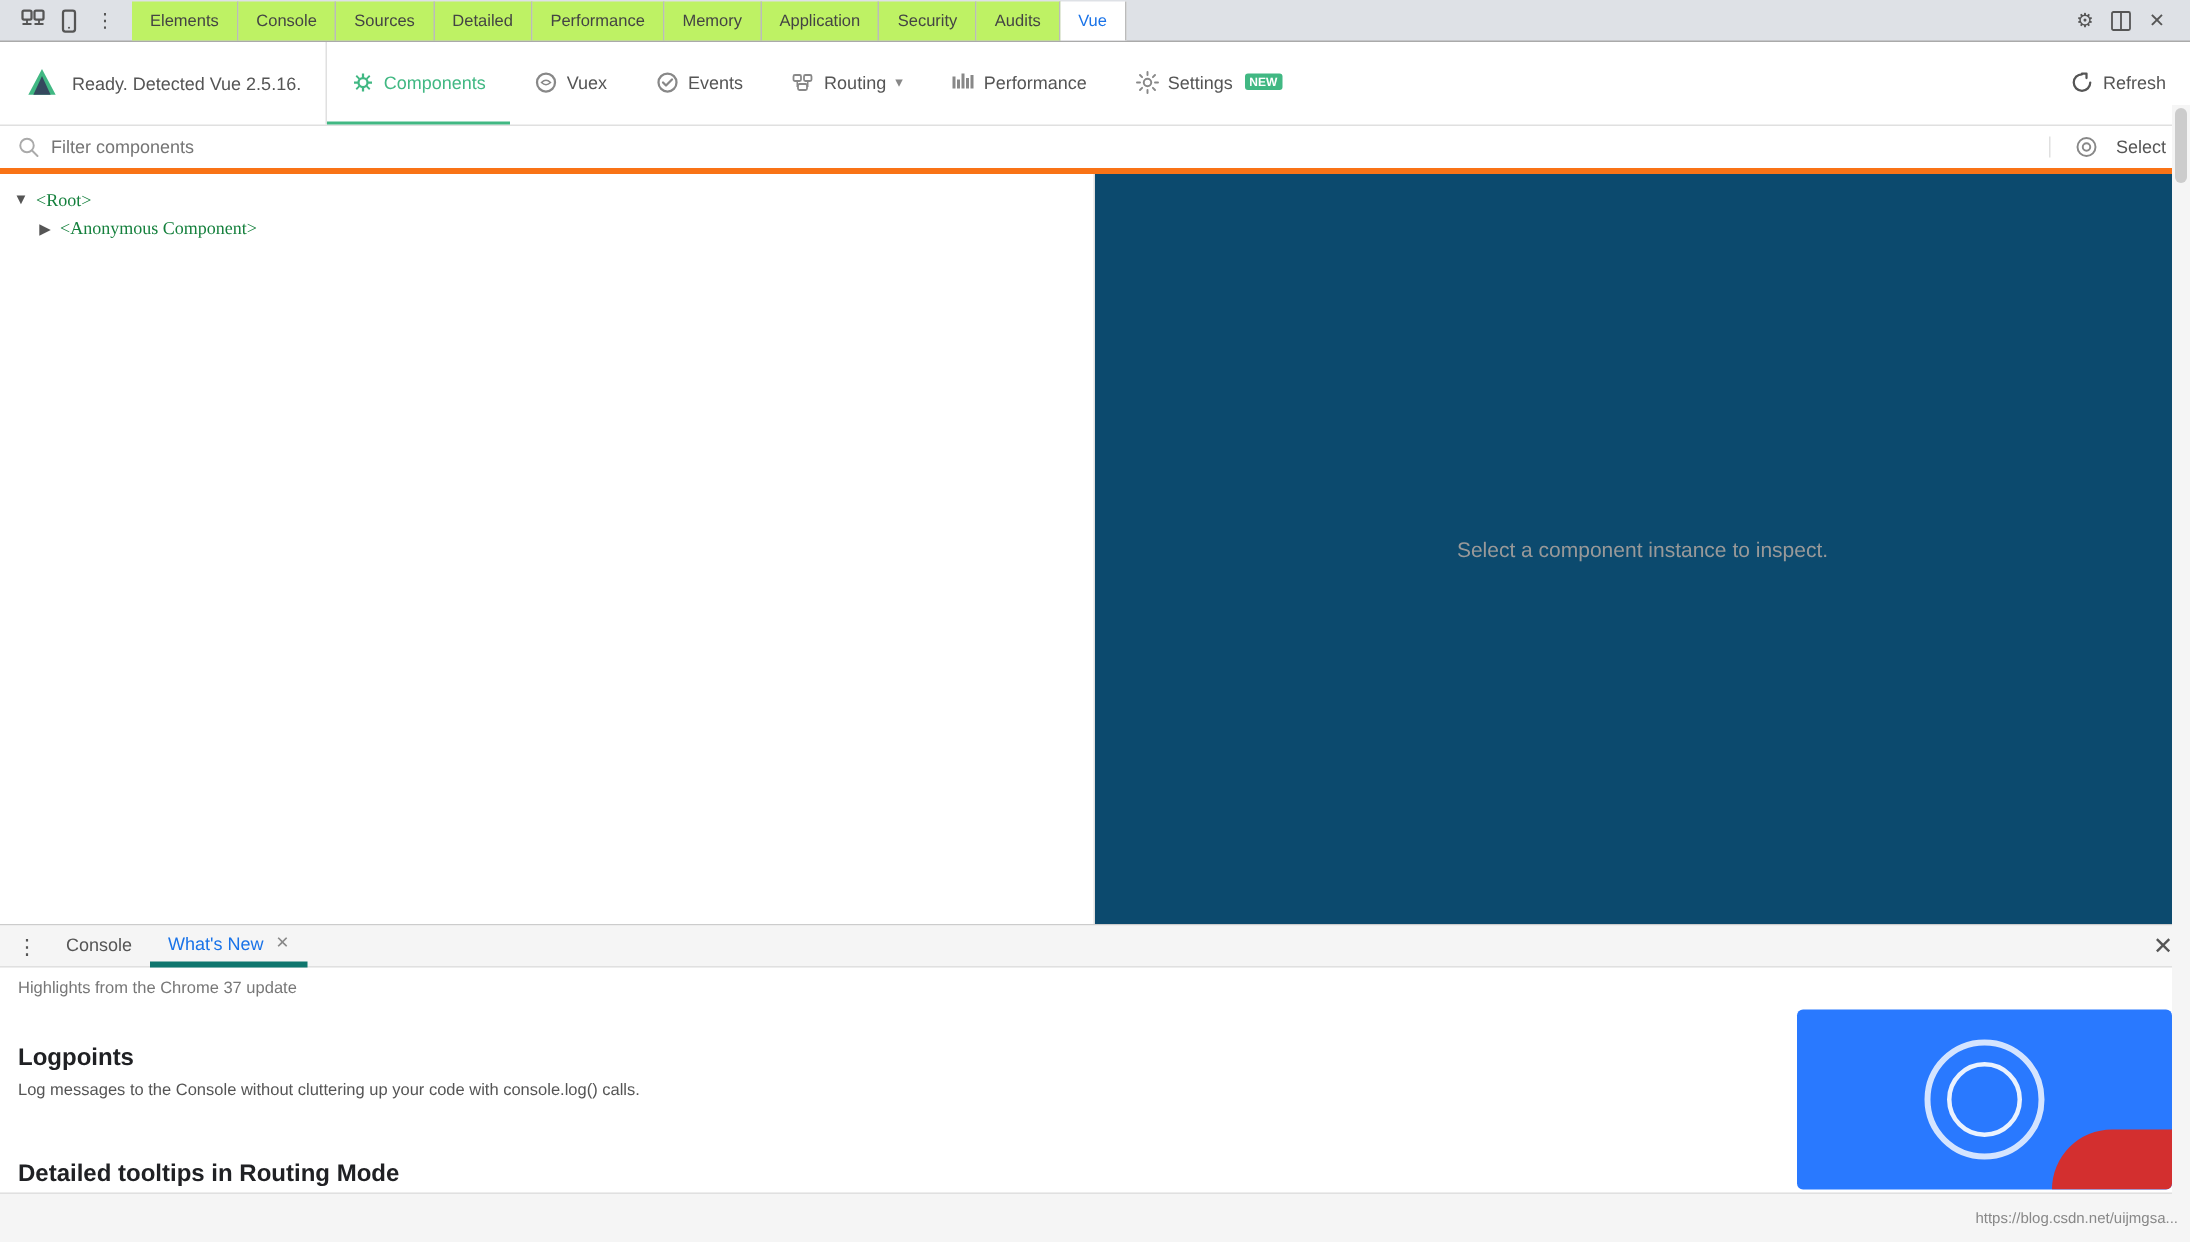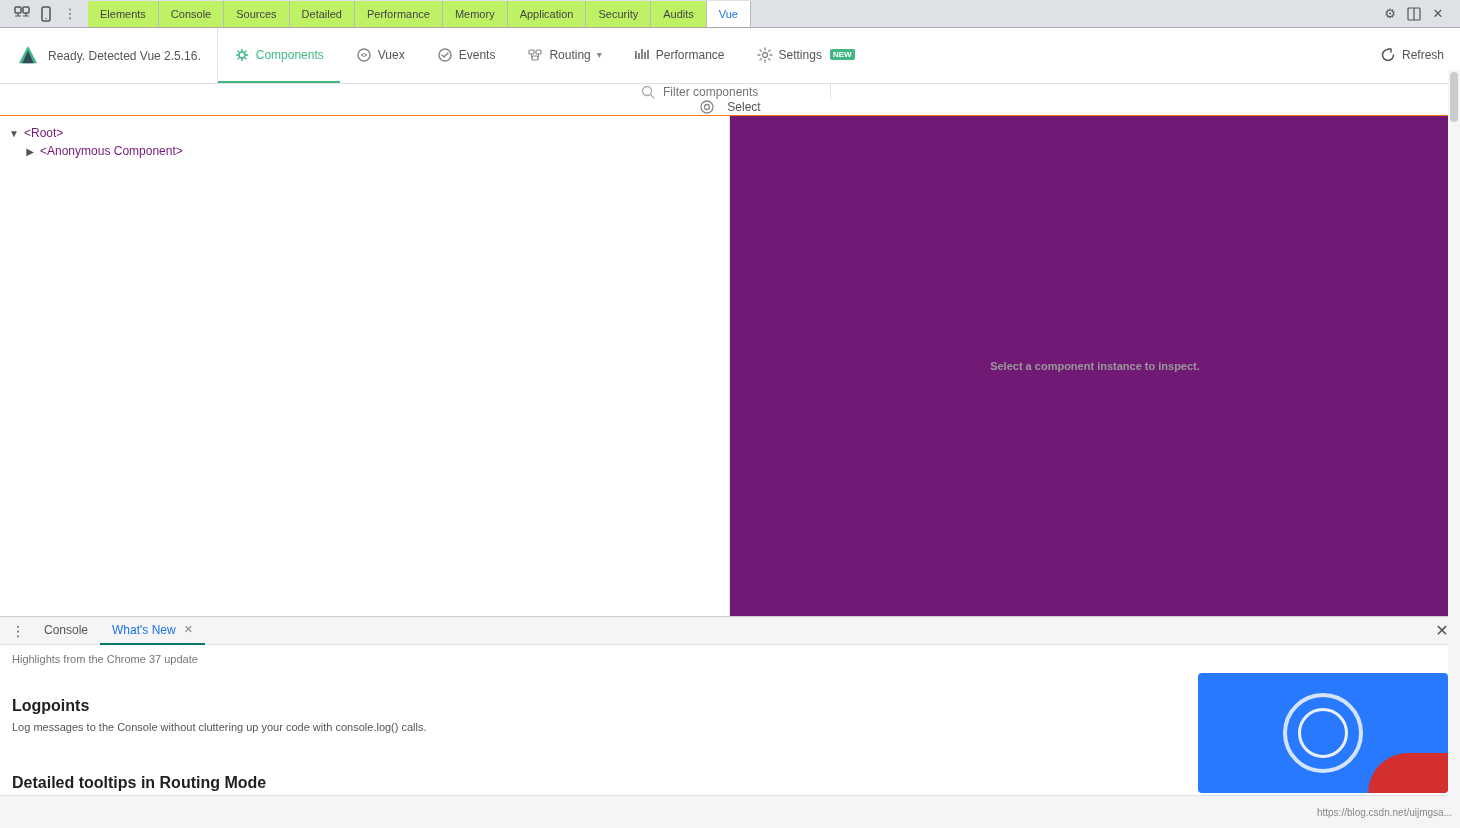--- a/index.html
+++ b/index.html
@@ -37,21 +37,21 @@
     }
     .vue-nav-item.active { color: #41b883; border-bottom: 2px solid #41b883; font-weight: 500; }
     .vue-nav-spacer { flex: 1; }
     .vue-nav-item .new-badge {
       background: #41b883; color: #fff; font-size: 8px; padding: 1px 3px; border-radius: 2px; font-weight: bold; margin-left: 2px;
     }
     .dropdown-arrow { font-size: 10px; color: #888; }
 
     
     .filter-bar {
-      display: flex; align-items: center; height: 32px; border-bottom: 1px solid #f97316; background: #fff; flex-shrink: 0; flex-direction: column;
+      display: flex; align-items: center; height: 32px; border-bottom: 4px solid #f97316; background: #fff; flex-shrink: 0;
     }
     .filter-input-wrap {
       display: flex; align-items: center; flex: 1; padding: 0 12px; gap: 8px; border-right: 1px solid #e0e0e0;
     }
     .filter-input {
       border: none; outline: none; font-size: 12px; color: #333; flex: 1; background: transparent;
     }
     .select-btn {
       display: flex; align-items: center; gap: 12px; padding: 0 16px; font-size: 12px; color: #555; cursor: pointer;
     }
@@ -62,41 +62,41 @@
     }
 
     
     .component-tree {
       width: 730px; border-right: 1px solid #e0e0e0; background: #fff; overflow-y: auto; padding: 8px 0; flex-shrink: 0;
     }
     .tree-item {
       display: flex; align-items: center; gap: 4px; padding: 2px 8px; font-size: 12px; cursor: pointer; user-select: none;
     }
     .tree-toggle { width: 12px; height: 12px; display: flex; align-items: center; justify-content: center; font-size: 10px; color: #555; }
-    .tree-component-name { color: #701a75; }
+    .tree-component-name { color: #15803d; font-family: Liberation Serif, serif; }
 
     
     .inspector-panel {
-      flex: 1; display: flex; align-items: center; justify-content: center; background: #701a75; color: #999; font-size: 11px; font-weight: bold;
+      flex: 1; display: flex; align-items: center; justify-content: center; background: #0c4a6e; color: #999; font-size: 14px;
     }
 
     
     .bottom-drawer {
       border-top: 1px solid #ccc; background: #fff; flex-shrink: 0; display: flex; flex-direction: column;
     }
     .bottom-tabs-bar {
       display: flex; align-items: center; height: 28px; border-bottom: 1px solid #e0e0e0; background: #f5f5f5; padding: 0 8px; gap: 0;
     }
     .bottom-menu-icon {
       width: 20px; height: 20px; display: flex; align-items: center; justify-content: center; font-size: 14px; color: #555; cursor: pointer; margin-right: 4px;
     }
     .bottom-tab {
       display: flex; align-items: center; gap: 4px; padding: 0 12px; height: 28px; font-size: 12px; color: #555; cursor: pointer; border-bottom: 2px solid transparent;
     }
-    .bottom-tab.active { border-bottom: 2px solid #0f766e; color: #1a73e8; text-align: right; }
+    .bottom-tab.active { border-bottom: 4px solid #0f766e; color: #1a73e8; text-align: right; }
     .bottom-tab-close { font-size: 11px; color: #888; cursor: pointer; margin-left: 4px; }
     .bottom-tab-spacer { flex: 1; }
     .bottom-close-btn { width: 20px; height: 20px; display: flex; align-items: center; justify-content: center; font-size: 16px; color: #555; cursor: pointer; }
 
     
     .bottom-content {
       display: flex; flex-direction: column; padding: 8px 12px; height: 150px; overflow: hidden;
     }
     .bottom-headline {
       font-size: 11px; color: #777; margin-bottom: 8px;

